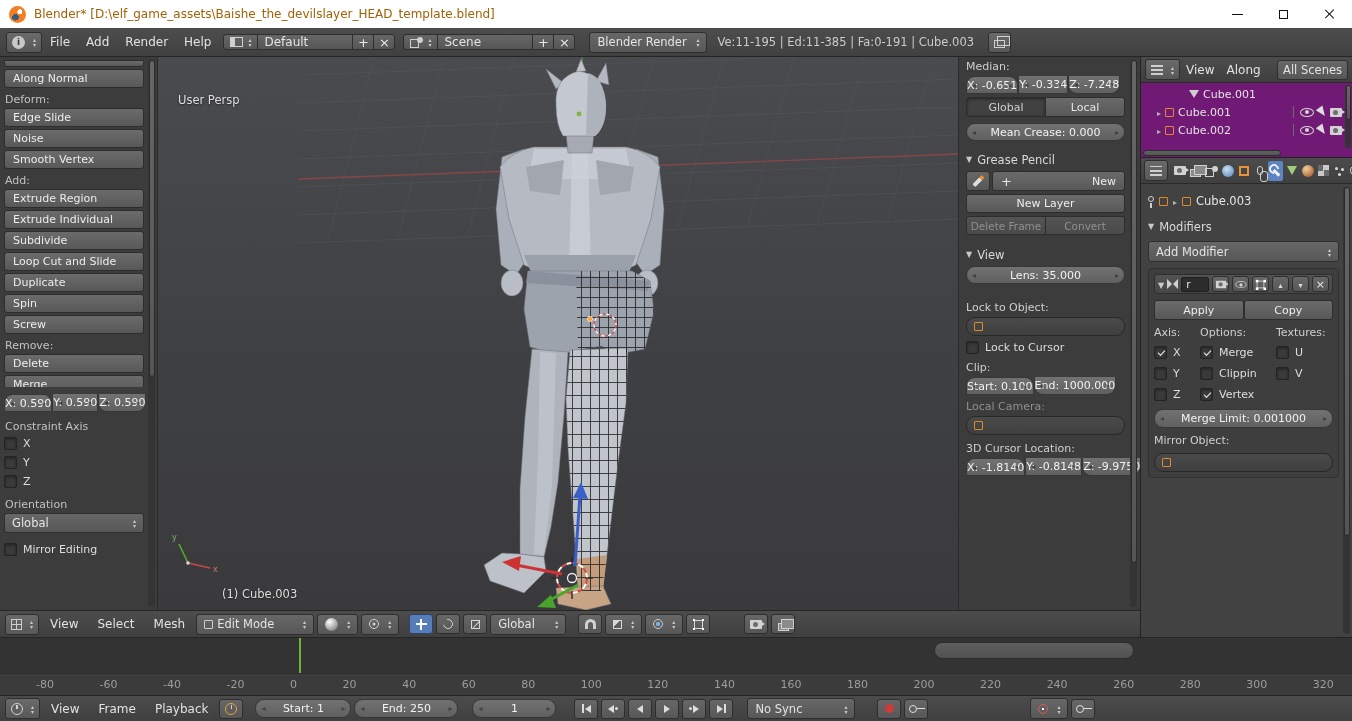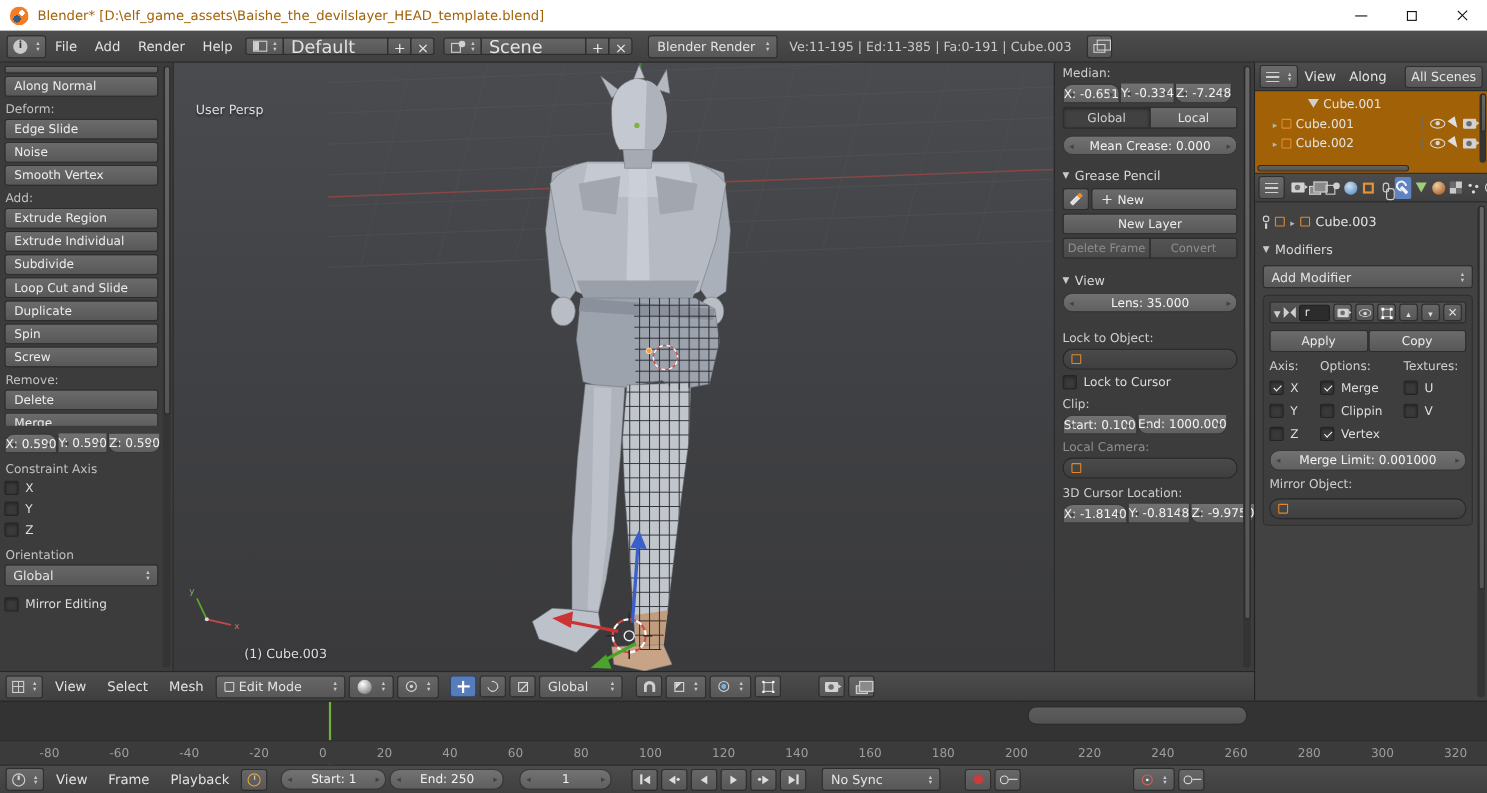--- a/index.html
+++ b/index.html
@@ -21,21 +21,21 @@
 .ic-close::before{transform:rotate(45deg);}.ic-close::after{transform:rotate(-45deg);}
 
 
 .menu{height:100%;display:flex;align-items:center;padding:0 8px;color:#e2e2e2;font-size:12px;white-space:nowrap;}
 .ddarr{display:inline-flex;flex-direction:column;align-items:center;justify-content:center;margin-left:auto;padding-left:5px;flex:none;}
 .ddarr::before{content:"▴";font-size:6px;line-height:5px;color:#c8c8c8;}
 .ddarr::after{content:"▾";font-size:6px;line-height:5px;color:#c8c8c8;}
 .dd{display:flex;align-items:center;height:21px;padding:0 7px;background:linear-gradient(#676767,#575757);border:1px solid #2e2e2e;border-radius:3px;font-size:11.5px;gap:4px;white-space:nowrap;}
 .edbtn{display:flex;align-items:center;gap:3px;height:21px;padding:0 5px;background:linear-gradient(#6a6a6a,#585858);border:1px solid #2e2e2e;border-radius:3px;flex:none;}
 .group{display:flex;align-items:center;margin:0 4px;}
-.group>.gbtn{height:16px;display:flex;align-items:center;padding:0 6px;background:linear-gradient(#666,#565656);border:1px solid #2e2e2e;margin-left:-1px;font-size:16px;white-space:nowrap;}
+.group>.gbtn{height:16px;display:flex;align-items:center;padding:0 6px;background:linear-gradient(#666,#565656);border:1px solid #2e2e2e;margin-left:-1px;font-size:12px;white-space:nowrap;}
 .group>.gbtn:first-child{border-radius:3px 0 0 3px;margin-left:0;}
 .group>.gbtn:last-child{border-radius:0 3px 3px 0;}
 .gbtn.name{width:96px;}
 .gbtn.sq{width:22px;justify-content:center;}
 .plus::before{content:"+";font-size:13px;color:#e8e8e8;}
 .xmark::before{content:"×";font-size:13px;color:#e8e8e8;}
 .stats{margin-left:10px;font-size:11.5px;color:#cbcbcb;white-space:nowrap;}
 .sp{flex:none;}
 
 .field{position:relative;flex:none;height:18px;display:flex;align-items:center;justify-content:center;background:linear-gradient(#727272,#606060);border:1px solid #373737;border-radius:9px;font-size:11px;color:#f2f2f2;white-space:nowrap;}
@@ -85,21 +85,21 @@
 .vp-label{position:absolute;font-size:11.5px;color:#dfdfdf;text-shadow:0 1px 2px rgba(0,0,0,.5);white-space:nowrap;}
 .vp-top{left:20px;top:8px;margin-top:28px;}
 .vp-bot{left:64px;bottom:9px;}
 .npanel{width:182px;background:#3c3c3c;border-left:1px solid #2a2a2a;padding:3px 15px 0 7px;position:relative;display:flex;flex-direction:column;gap:3px;overflow:hidden;}
 .v3d-header{height:27px;background:linear-gradient(#4c4c4c,#3f3f3f);border-top:1px solid #262626;display:flex;align-items:center;padding:0 5px;gap:3px;}
 
 
 .rightcol{position:absolute;top:57px;left:1140px;width:212px;height:580px;display:flex;flex-direction:column;background:#424242;border-left:1px solid #232323;}
 .outliner{height:101px;display:flex;flex-direction:column;border-bottom:1px solid #232323;flex:none;}
 .ol-header{height:26px;background:linear-gradient(#4c4c4c,#3f3f3f);border-bottom:1px solid #2a2a2a;display:flex;align-items:center;padding:0 4px;flex:none;}
-.ol-body{flex:1;background:#a16207;position:relative;padding-top:2px;overflow:hidden;}
+.ol-body{flex:1;background:#701a75;position:relative;padding-top:2px;overflow:hidden;}
 .ol-row{display:flex;align-items:center;height:18px;font-size:11px;color:#e3e3e3;gap:4px;padding-right:10px;}
 .olicons{margin-left:auto;display:flex;align-items:center;gap:4px;}
 .olsep{width:1px;height:12px;background:#6a6a6a;margin-right:2px;}
 .exp::before{content:"▸";font-size:8px;color:#b5b5b5;}
 .hthumb{position:absolute;left:2px;bottom:1px;height:6px;width:138px;background:linear-gradient(#616161,#555);border:1px solid #2c2c2c;border-radius:3px;}
 .props{flex:1;display:flex;flex-direction:column;min-height:0;}
 .pr-header{height:26px;background:linear-gradient(#4c4c4c,#3f3f3f);border-bottom:1px solid #2a2a2a;display:flex;align-items:center;padding:0 3px;gap:1px;flex:none;}
 .ptab{width:15px;height:20px;display:flex;align-items:center;justify-content:center;border-radius:2px;flex:none;}
 .ptab.on{background:#5f83c0;}
 .pr-body{flex:1;padding:6px 13px 0 7px;position:relative;display:flex;flex-direction:column;gap:6px;overflow:hidden;}
@@ -443,21 +443,21 @@
         <div>Local</div>
       </div>
       <div class="field" style="margin-top:3px">Mean Crease: 0.000</div>
       <div class="phead" style="margin-top:7px">
           <span>Grease Pencil</span>
         </div>
       <div style="display:flex;gap:2px;flex:none">
         <div class="icbtn" style="height:20px">
             <span class="ic ic-pencil"></span>
           </div>
-        <div class="tbtn" style="flex:1;height:20px;justify-content:flex-start;gap:4px">
+        <div class="tbtn" style="flex:1;height:20px;justify-content:space-between;gap:4px">
             <span class="plus ic"></span>
             <span>New</span>
           </div>
       </div>
       <div class="tbtn" style="justify-content:center">New Layer</div>
       <div class="pair">
         <div class="dimbtn" style="height:19px;font-size:10.5px">Delete Frame</div>
         <div class="dimbtn" style="height:19px;font-size:10.5px">Convert</div>
       </div>
       <div class="phead" style="margin-top:8px">

